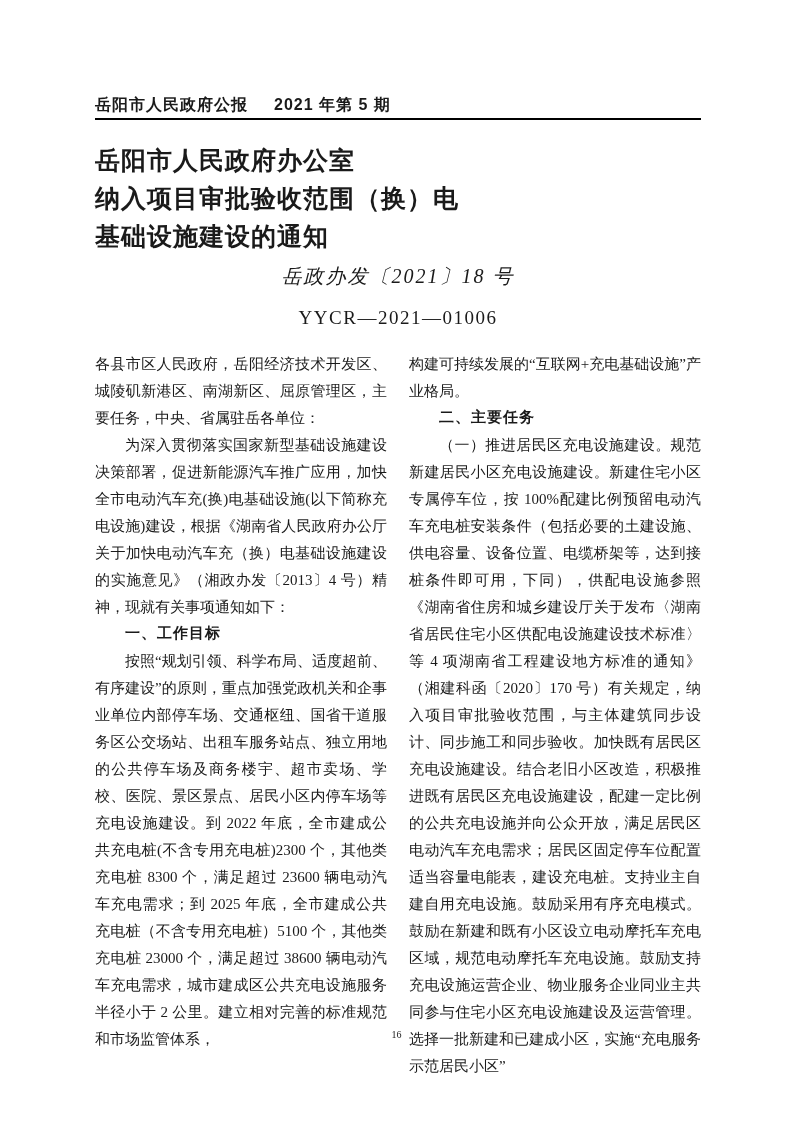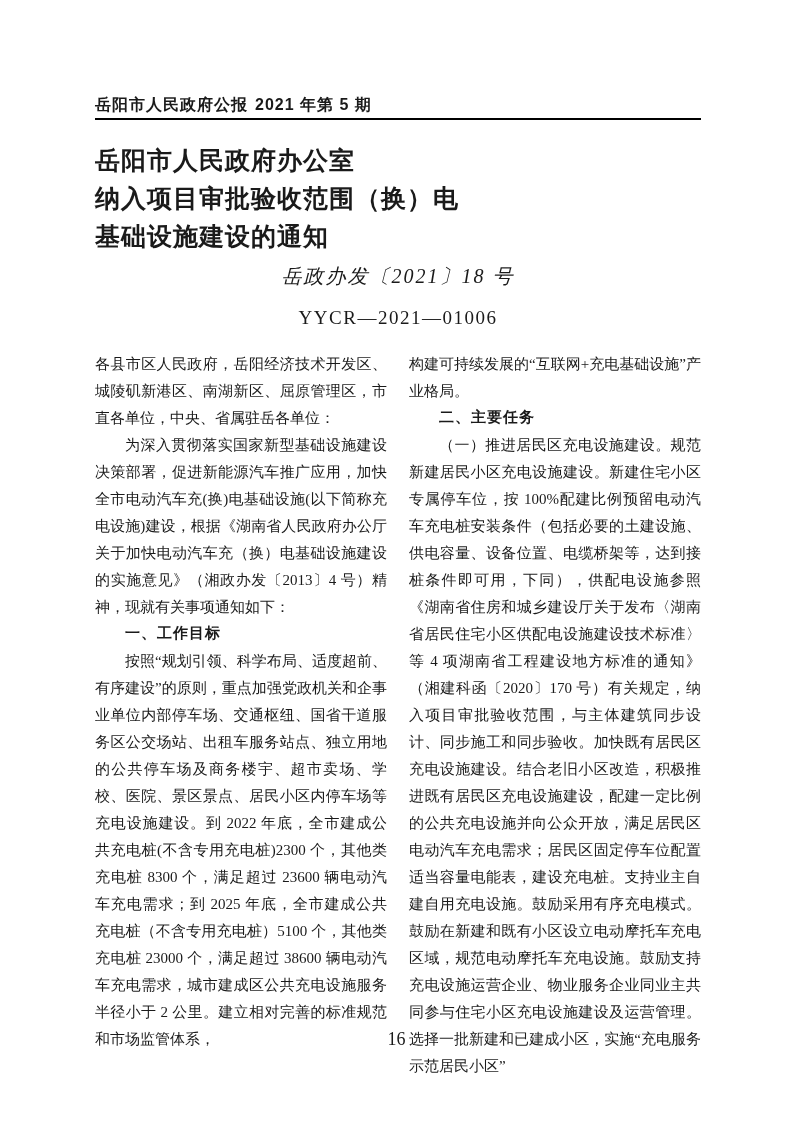--- a/index.html
+++ b/index.html
@@ -15,21 +15,21 @@
   }
   .header {
     position: absolute;
     left: 95px; top: 95px; width: 606px;
     font-family: "Liberation Sans", "DejaVu Sans", sans-serif;
     font-weight: bold;
     font-size: 16px;
     letter-spacing: 1px;
     white-space: nowrap;
   }
-  .header .issue { margin-left: 7px; }
+  .header .issue { margin-left: 26px; }
   .rule {
     position: absolute;
     left: 95px; top: 118px; width: 606px;
     border-top: 2px solid #000;
   }
   .title {
     position: absolute;
     left: 95px; top: 142px; width: 606px;
     text-align: left;
     font-weight: bold;
@@ -68,21 +68,21 @@
   .column p.indent { text-indent: 2em; }
   .column p.heading {
     font-weight: bold;
     font-family: Liberation Mono, monospace;
     letter-spacing: 1px;
   }
   .page-number {
     position: absolute;
     left: 0; top: 1029px; width: 100%;
     text-align: center;
-    font-size: 18px;
+    font-size: 10px;
   }
 </style>
 </head>
 <body>
 
 <div class="page">
 
   <div class="header">
     <span class="gazette-name">岳阳市人民政府公报</span><span class="issue">2021 年第 5 期</span>
   </div>
@@ -94,21 +94,21 @@
     <div>纳入项目审批验收范围（换）电</div>
     <div>基础设施建设的通知</div>
   </div>
 
   <div class="doc-number">岳政办发〔2021〕18 号</div>
 
   <div class="doc-code">YYCR—2021—01006</div>
 
   <div class="columns">
     <div class="column" id="col-left">
-        <p class="noindent">各县市区人民政府，岳阳经济技术开发区、城陵矶新港区、南湖新区、屈原管理区，市直各单位，中央、省属驻岳各单位：</p>
+        <p class="noindent">各县市区人民政府，岳阳经济技术开发区、城陵矶新港区、南湖新区、屈原管理区，主要任务，中央、省属驻岳各单位：</p>
         <p class="indent">为深入贯彻落实国家新型基础设施建设决策部署，促进新能源汽车推广应用，加快全市电动汽车充(换)电基础设施(以下简称充电设施)建设，根据《湖南省人民政府办公厅关于加快电动汽车充（换）电基础设施建设的实施意见》（湘政办发〔2013〕4 号）精神，现就有关事项通知如下：</p>
         <p class="heading indent">一、工作目标</p>
         <p class="indent">按照“规划引领、科学布局、适度超前、有序建设”的原则，重点加强党政机关和企事业单位内部停车场、交通枢纽、国省干道服务区公交场站、出租车服务站点、独立用地的公共停车场及商务楼宇、超市卖场、学校、医院、景区景点、居民小区内停车场等充电设施建设。到 2022 年底，全市建成公共充电桩(不含专用充电桩)2300 个，其他类充电桩 8300 个，满足超过 23600 辆电动汽车充电需求；到 2025 年底，全市建成公共充电桩（不含专用充电桩）5100 个，其他类充电桩 23000 个，满足超过 38600 辆电动汽车充电需求，城市建成区公共充电设施服务半径小于 2 公里。建立相对完善的标准规范和市场监管体系，</p>
       </div>
     <div class="column" id="col-right">
         <p class="noindent">构建可持续发展的“互联网+充电基础设施”产业格局。</p>
         <p class="heading indent">二、主要任务</p>
         <p class="indent"><span>（一）推进居民区充电设施建设。</span>规范新建居民小区充电设施建设。新建住宅小区专属停车位，按 100%配建比例预留电动汽车充电桩安装条件（包括必要的土建设施、供电容量、设备位置、电缆桥架等，达到接桩条件即可用，下同），供配电设施参照《湖南省住房和城乡建设厅关于发布〈湖南省居民住宅小区供配电设施建设技术标准〉等 4 项湖南省工程建设地方标准的通知》（湘建科函〔2020〕170 号）有关规定，纳入项目审批验收范围，与主体建筑同步设计、同步施工和同步验收。加快既有居民区充电设施建设。结合老旧小区改造，积极推进既有居民区充电设施建设，配建一定比例的公共充电设施并向公众开放，满足居民区电动汽车充电需求；居民区固定停车位配置适当容量电能表，建设充电桩。支持业主自建自用充电设施。鼓励采用有序充电模式。鼓励在新建和既有小区设立电动摩托车充电区域，规范电动摩托车充电设施。鼓励支持充电设施运营企业、物业服务企业同业主共同参与住宅小区充电设施建设及运营管理。选择一批新建和已建成小区，实施“充电服务示范居民小区”</p>
       </div>
   </div>

